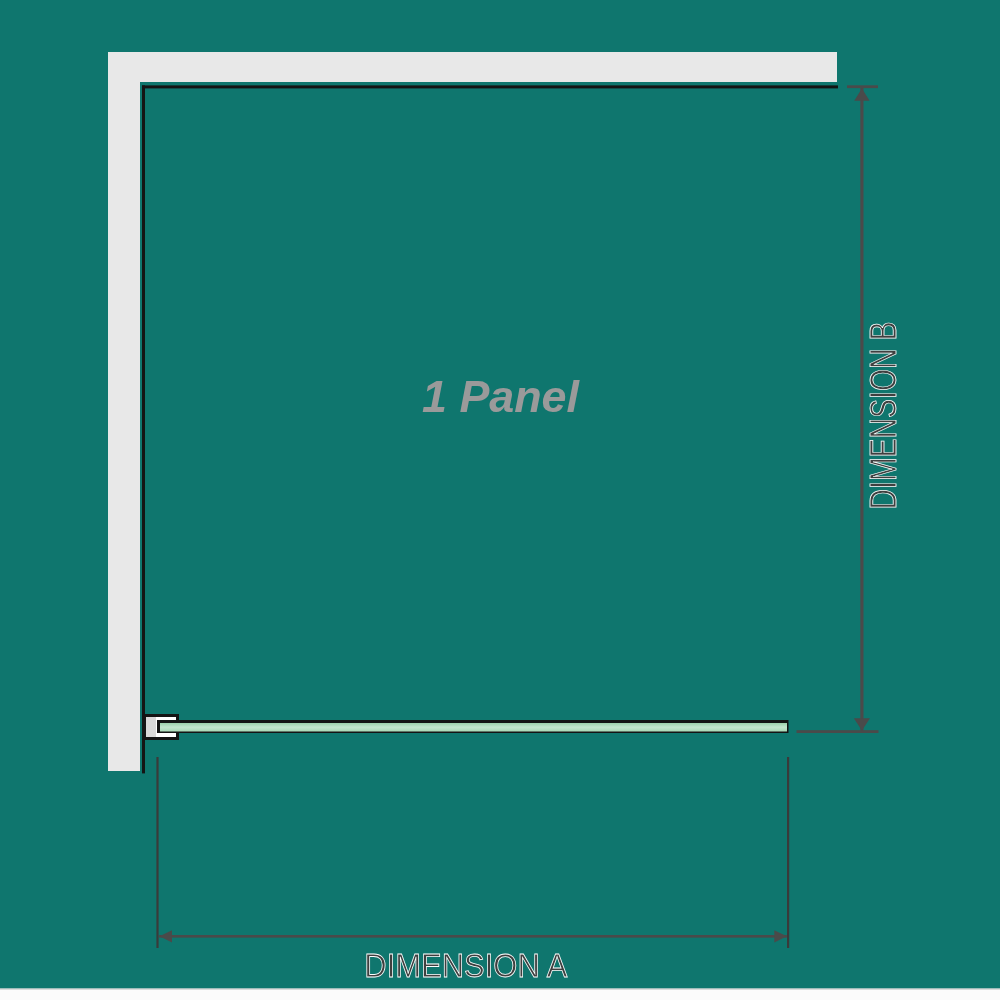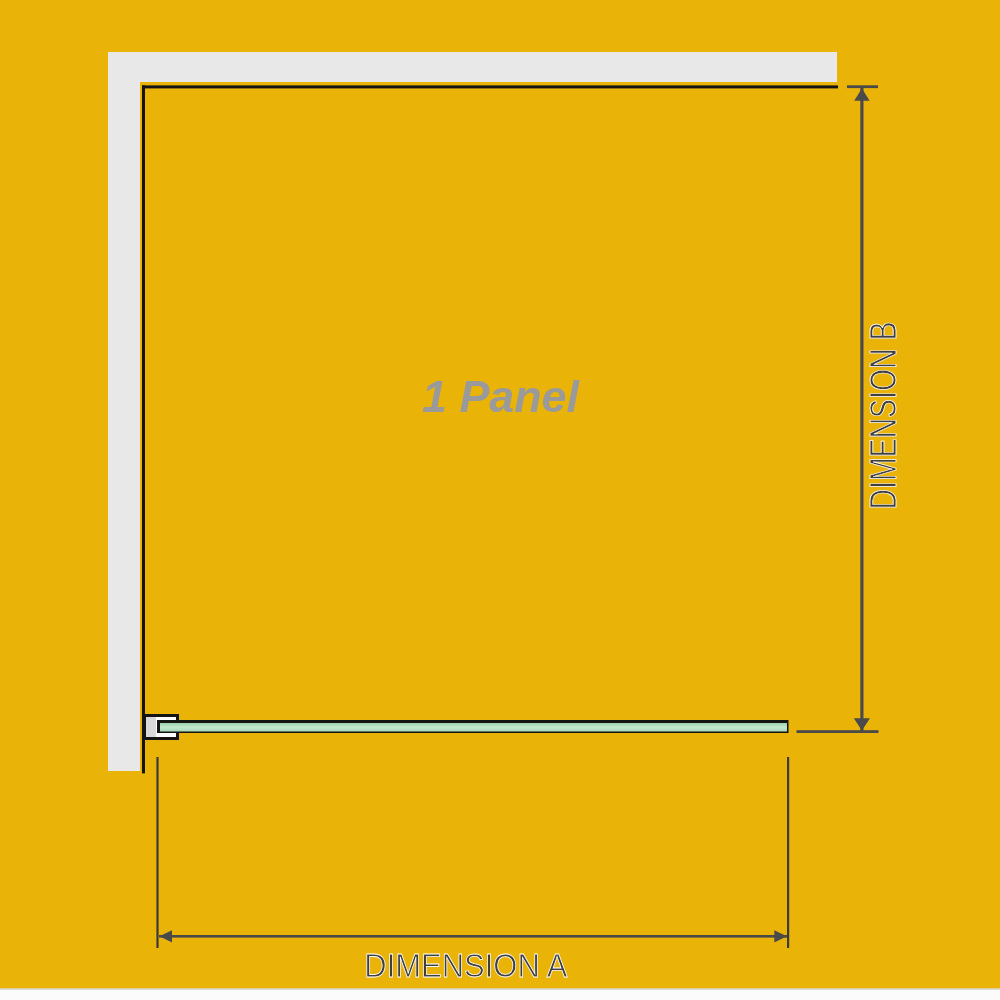--- a/index.html
+++ b/index.html
@@ -1,16 +1,16 @@
 <!DOCTYPE html>
 <html><head>
 <meta charset="utf-8">
 <style>
   html,body{margin:0;padding:0;background:#ffffff;}
-  #stage{position:relative;width:1000px;height:1000px;background:#eab308;overflow:hidden;
+  #stage{position:relative;width:1000px;height:1000px;background:#0f766e;overflow:hidden;
          font-family:"Liberation Sans", sans-serif;}
   svg{position:absolute;left:0;top:0;}
 </style>
 </head>
 <body>
 
 <div id="stage">
 <svg width="1000" height="1000" viewBox="0 0 1000 1000">
   <defs>
     <linearGradient id="glassGrad" x1="0" y1="0" x2="0" y2="1">

